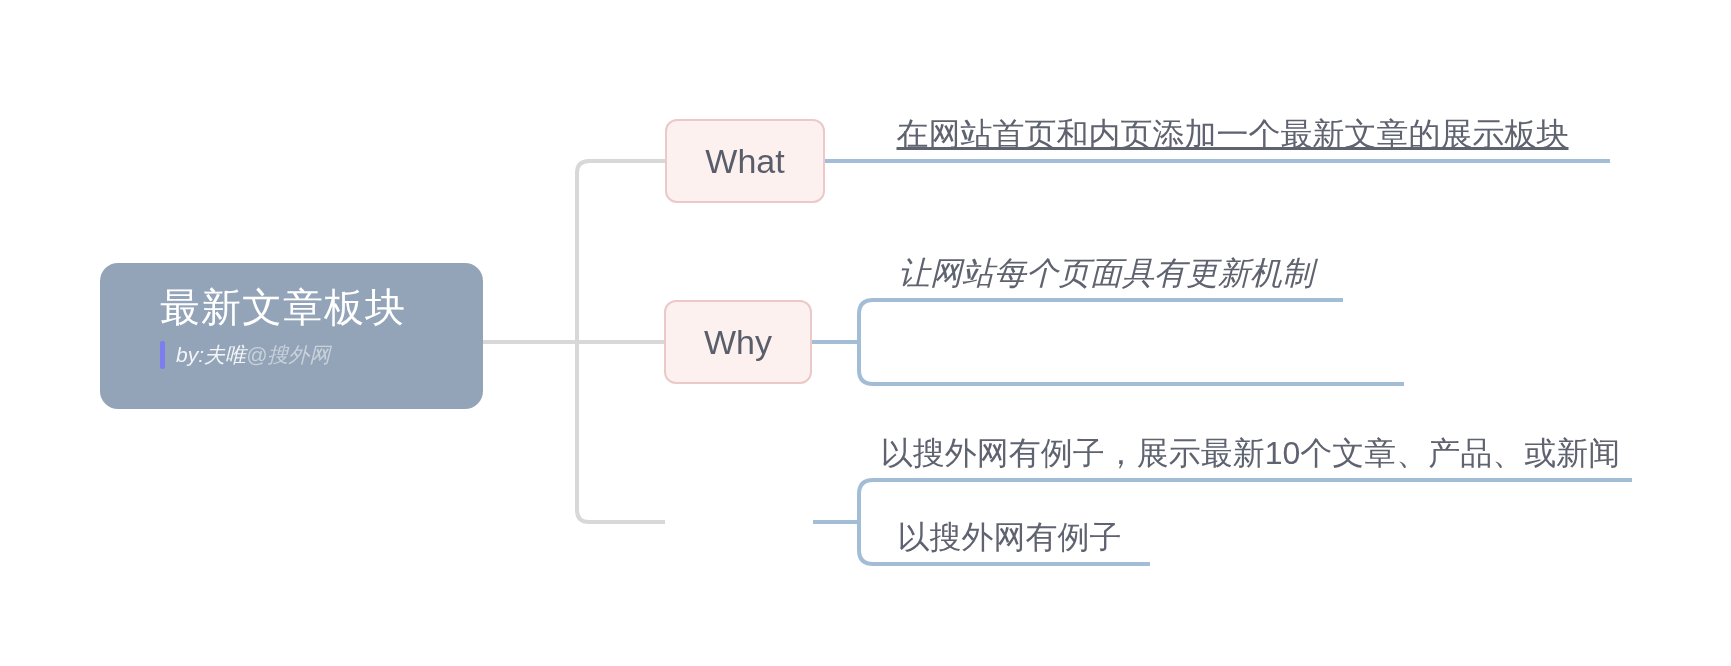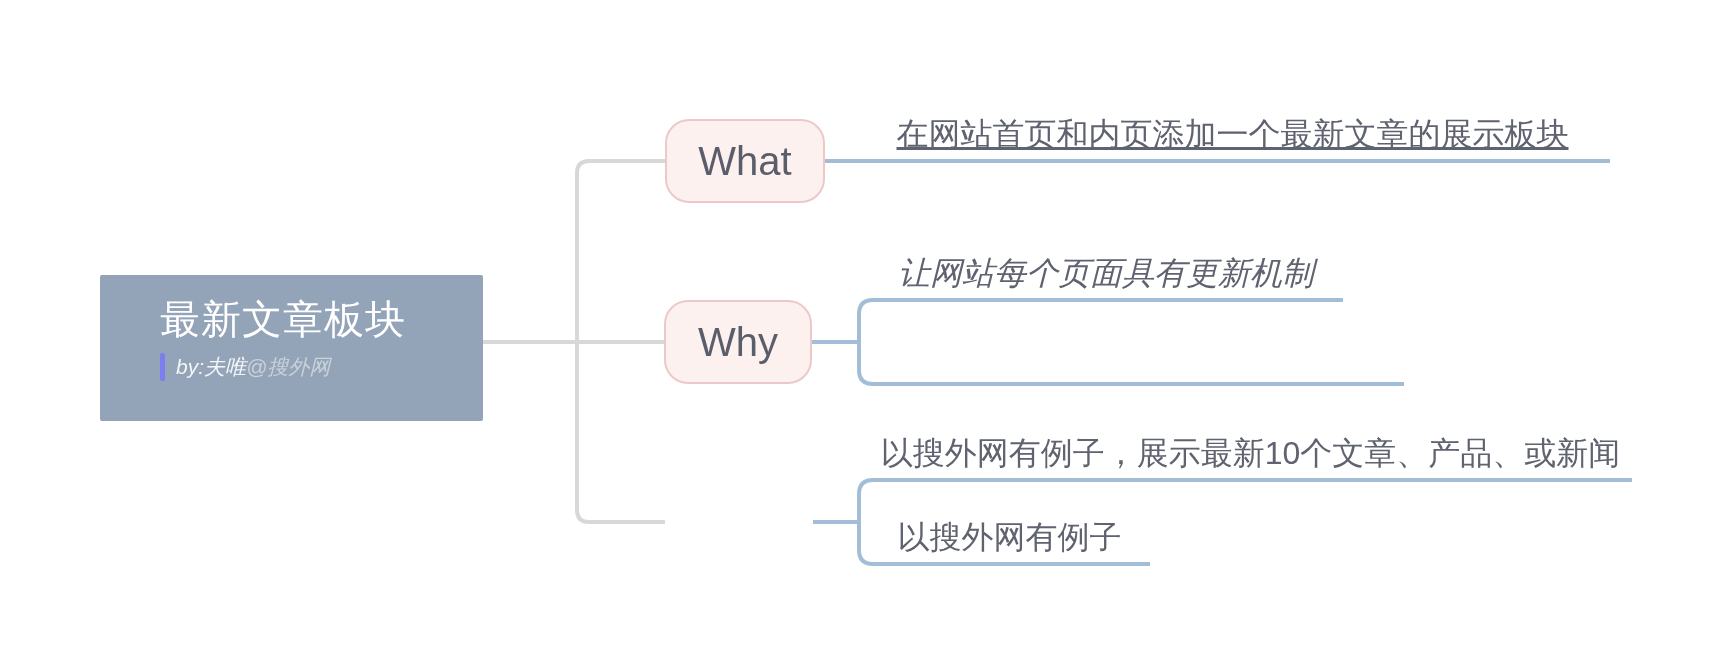--- a/index.html
+++ b/index.html
@@ -27,26 +27,26 @@
     stroke-width: 4;
     stroke-linecap: butt;
     stroke-linejoin: round;
   }
   svg.lines path.gray { stroke: var(--connector-gray, #d8d8d8); }
   svg.lines path.blue { stroke: var(--connector-blue, #a3bdd6); }
 
   .root-node {
     position: absolute;
     left: 100px;
-    top: 275px;
+    top: 263px;
     width: 383px;
     height: 146px;
     box-sizing: border-box;
     background: var(--root-bg, #93a4b8);
-    border-radius: 2px;
+    border-radius: 18px;
     padding: 20px 0 0 60px;
   }
   .root-title {
     font-size: 40px;
     line-height: 48px;
     letter-spacing: 1px;
     color: var(--root-text, #ffffff);
     white-space: nowrap;
   }
   .root-subtitle {
@@ -67,25 +67,25 @@
     font-style: italic;
   }
   .subtitle-text .primary   { color: var(--subtitle-primary, #f3f5f8); }
   .subtitle-text .secondary { color: var(--subtitle-secondary, #c9d1db); }
 
   .branch-node {
     position: absolute;
     box-sizing: border-box;
     background: var(--child-bg, #fdf1f0);
     border: 2px solid var(--child-border, #ecc9c9);
-    border-radius: 24px;
+    border-radius: 12px;
     display: flex;
     align-items: center;
     justify-content: center;
-    font-size: 40px;
+    font-size: 34px;
     color: var(--child-text, #5a5e6a);
   }
   #node-what { left: 665px; top: 119px; width: 160px; height: 84px; }
   #node-why  { left: 664px; top: 300px; width: 148px; height: 84px; }
   #node-how  { left: 665px; top: 480px; width: 148px; height: 85px; }
 
   .leaf {
     position: absolute;
     height: 46px;
     line-height: 46px;

